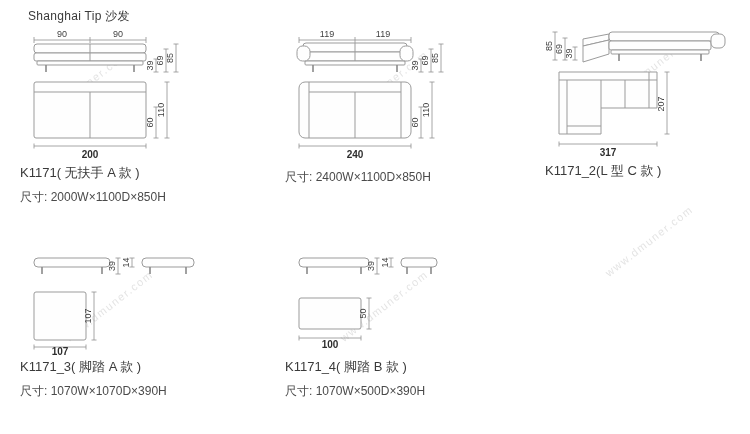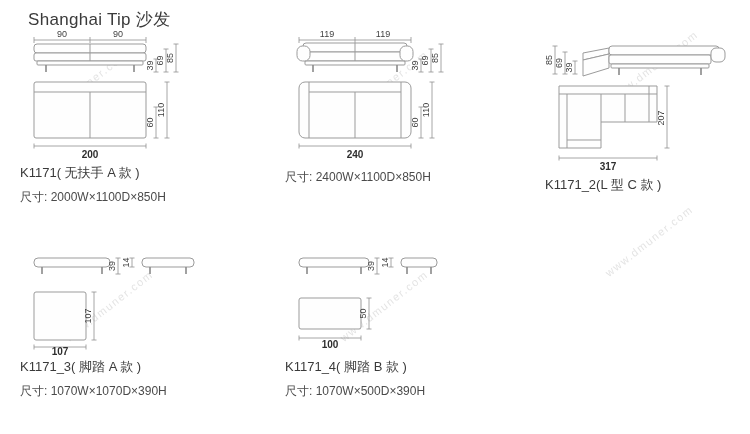--- a/index.html
+++ b/index.html
@@ -1,18 +1,18 @@
 <!DOCTYPE html>
 <html><head>
 <meta charset="utf-8">
 <style>
   * { margin:0; padding:0; box-sizing:border-box; }
   html,body { background:#fff; font-family:"Liberation Sans","DejaVu Sans",sans-serif; }
   .page { position:relative; width:750px; height:434px; background:#ffffff; overflow:hidden; }
-  .title { position:absolute; left:28px; top:8px; font-size:17px; color:#3a3a3a; letter-spacing:.3px; }
+  .title { position:absolute; left:28px; top:8px; font-size:12px; color:#3a3a3a; letter-spacing:.3px; }
   .cell { position:absolute; }
   .cell svg { display:block; margin:0 auto; }
   .name { font-size:13px; color:#3a3a3a; margin-top:2px; }
   .size { font-size:12px; color:#4a4a4a; margin-top:7px; }
   .wm { position:absolute; color:#c9c9c9; opacity:.5; font-size:11px; letter-spacing:1.5px;
         transform:rotate(-38deg); white-space:nowrap; pointer-events:none; }
   .dimline line { stroke:#8f8f8f; stroke-width:0.8; fill:none; }
   .draw rect, .draw polygon { stroke:#9b9b9b; stroke-width:1; fill:#fefefe; }
   .draw line { stroke:#9b9b9b; stroke-width:1; fill:none; }
   .draw .leg { stroke-width:1.6; stroke:#8a8a8a; }
@@ -145,21 +145,21 @@
         <text class="dim" transform="translate(144,32) rotate(-90)" text-anchor="middle">110</text>
         <line x1="14" y1="68" x2="126" y2="68"></line>
           <line x1="14" y1="65.5" x2="14" y2="70.5"></line>
           <line x1="126" y1="65.5" x2="126" y2="70.5"></line>
         <text class="dimB" x="70" y="80" text-anchor="middle">240</text>
       </g>
     </svg>
     <div class="size">尺寸: 2400W×1100D×850H</div>
   </section>
 
-  <section class="cell" style="left:545px;top:34px;width:200px">
+  <section class="cell" style="left:545px;top:20px;width:200px">
     <svg width="200" height="48" viewBox="0 0 200 48">
       <g class="dimline">
         <line x1="10" y1="12" x2="10" y2="40"></line>
           <line x1="7.5" y1="12" x2="12.5" y2="12"></line>
           <line x1="7.5" y1="40" x2="12.5" y2="40"></line>
         <text class="dim" transform="translate(7,26) rotate(-90)" text-anchor="middle">85</text>
         <line x1="20" y1="18" x2="20" y2="40"></line>
           <line x1="17.5" y1="18" x2="22.5" y2="18"></line>
           <line x1="17.5" y1="40" x2="22.5" y2="40"></line>
         <text class="dim" transform="translate(17,29) rotate(-90)" text-anchor="middle">69</text>

